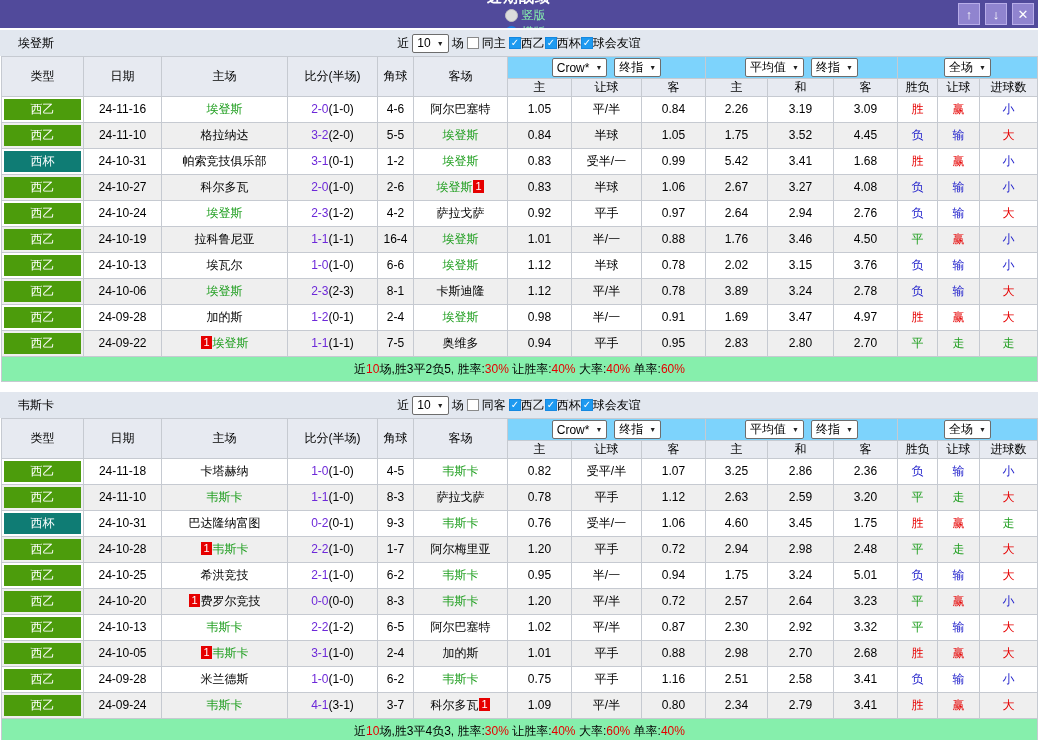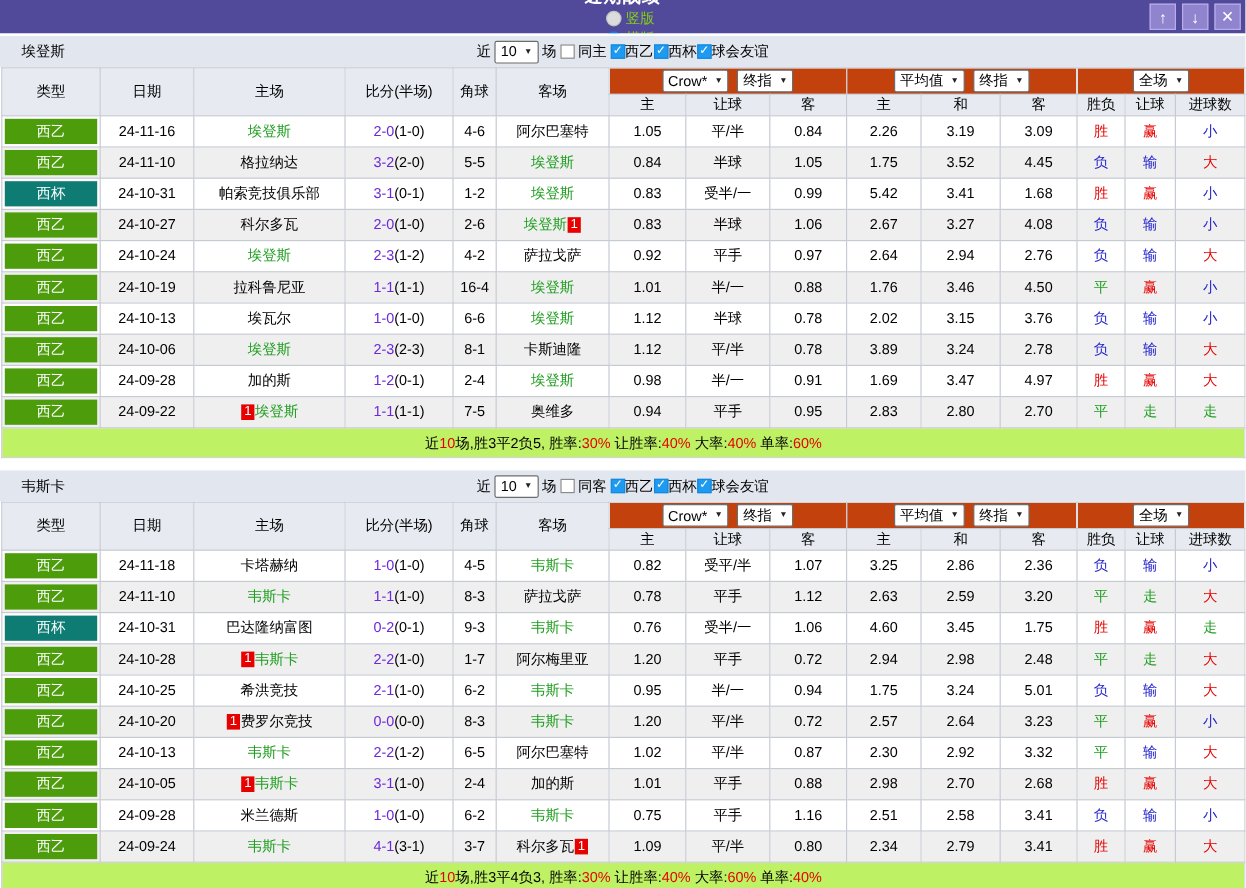--- a/index.html
+++ b/index.html
@@ -1,20 +1,20 @@
 <!DOCTYPE html>
 <html><head>
 <meta charset="utf-8">
 <style>
   html,body{margin:0;padding:0;}
   body{width:1038px;background:#fff;font-family:"Liberation Sans","DejaVu Sans",sans-serif;font-size:12px;color:#000;}
   
   .titlebar{height:28px;background:#514a9b;display:flex;align-items:center;justify-content:center;position:relative;flex-direction:column;}
   .title{color:#fff;font-weight:bold;font-size:15px;letter-spacing:1px;}
-  .radio-opt{display:inline-flex;align-items:center;margin-left:12px;color:#84cc16;gap:4px;cursor:pointer;}
+  .radio-opt{display:inline-flex;align-items:center;margin-left:12px;color:#86efac;gap:4px;cursor:pointer;}
   .radio{width:11px;height:11px;border-radius:50%;display:inline-block;box-sizing:content-box;}
   .radio.plain{background:#dcdcdc;border:1px solid #c2c2c2;}
   .radio.sel{background:#fff;border:3px solid #1a7ae0;width:7px;height:7px;}
   .win-btns{position:absolute;right:4px;top:3px;display:flex;gap:5px;}
   .wbtn{width:22px;height:22px;background:#9084cf;border:1px solid #b8ade9;color:#fff;display:flex;align-items:center;justify-content:center;font-size:13px;font-weight:bold;cursor:pointer;box-sizing:border-box;}
   
   .teambar{height:26px;background:#e2e7ef;display:flex;align-items:center;position:relative;border-top:2px solid #fff;}
   .teamname{position:absolute;left:18px;}
   .filterbar{margin:0 auto;display:flex;align-items:center;gap:3px;}
   .select{display:inline-flex;align-items:center;background:#fff;border:1px solid #6d6d6d;border-radius:2px;padding:0 4px;height:17px;gap:6px;cursor:pointer;}
@@ -22,35 +22,35 @@
   .cb{width:12px;height:12px;display:inline-block;border:1px solid #8a8a8a;background:#fff;position:relative;cursor:pointer;box-sizing:border-box;}
   .cb.checked{background:#1e9af0;border-color:#1588e0;}
   .cb.checked::after{content:"\2713";color:#fff;font-size:10px;font-weight:bold;position:absolute;left:1px;top:-1px;}
   .lg{display:inline-flex;align-items:center;}
   
   table{border-collapse:collapse;table-layout:fixed;width:1036px;margin:0 1px;}
   th,td{border:1px solid #c6cad1;overflow:hidden;white-space:nowrap;text-align:center;font-weight:normal;padding:0;font-size:12px;}
   thead th{background:#e7eaf1;}
   tr.hdr-top th{height:21px;}
   tr.hdr-sub th{height:15px;}
-  th.grp{background:#c2410c;}
+  th.grp{background:#7dd3fc;}
   .grp-inner{display:flex;justify-content:center;gap:7px;align-items:center;}
   tbody td{height:25px;line-height:25px;}
   tr.odd td{background:#fff;}
   tr.even td{background:#efefef;}
   td.o{background:#fdf8f1;}
   td.a{background:#e9f4fa;text-align:center;}
   td.type-cell{background:#fff;}
   .type-block{margin:1px 2px;height:21px;line-height:21px;color:#fff;}
   .type-l{background:#4c9c0c;}
   .type-c{background:#0f7c74;}
   .score-main{color:#6d28d9;}
   .tgreen{color:#1e9e1e;}
   .card{display:inline-block;background:#e60000;color:#fff;font-size:11px;line-height:13px;height:13px;padding:0 2px;margin:0 1px;vertical-align:1px;}
-  tfoot td{height:24px;line-height:24px;background:#bef264;}
+  tfoot td{height:24px;line-height:24px;background:#86efac;}
   .seg-k{color:#000;} .seg-r{color:#e60000;}
   .gap{height:8px;background:#fff;}
   .r{color:#e60000;} .g{color:#1e9e1e;} .b{color:#2323cc;}
 </style>
 </head>
 <body>
 
 <div class="titlebar">
   <span class="title">近期战绩</span>
   <span class="radio-opt">

